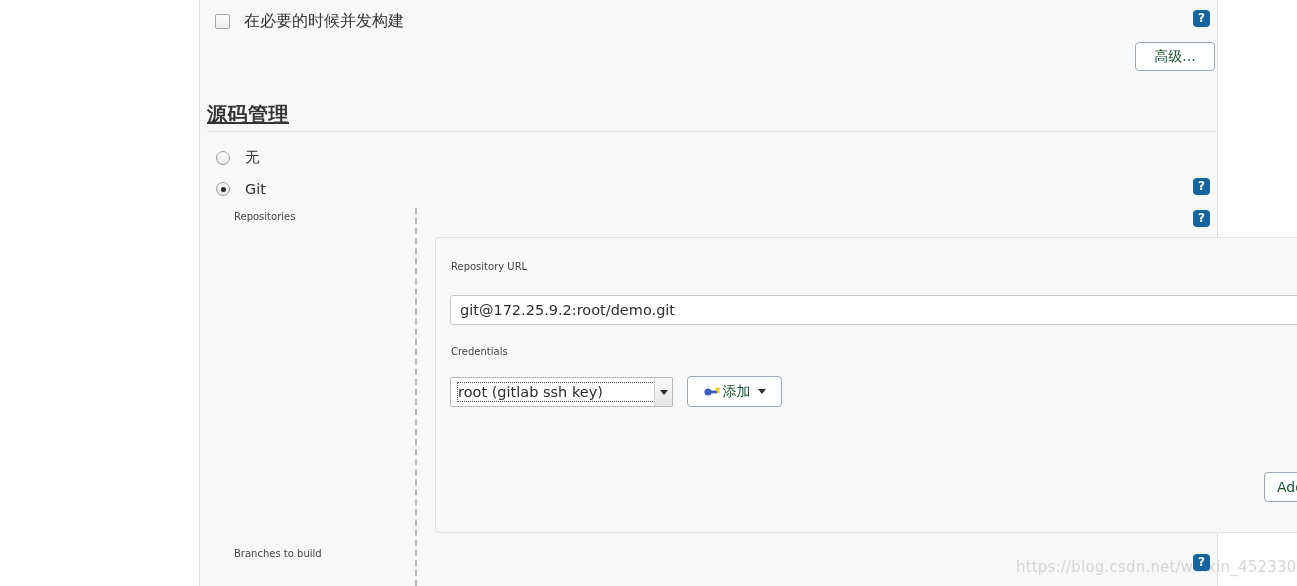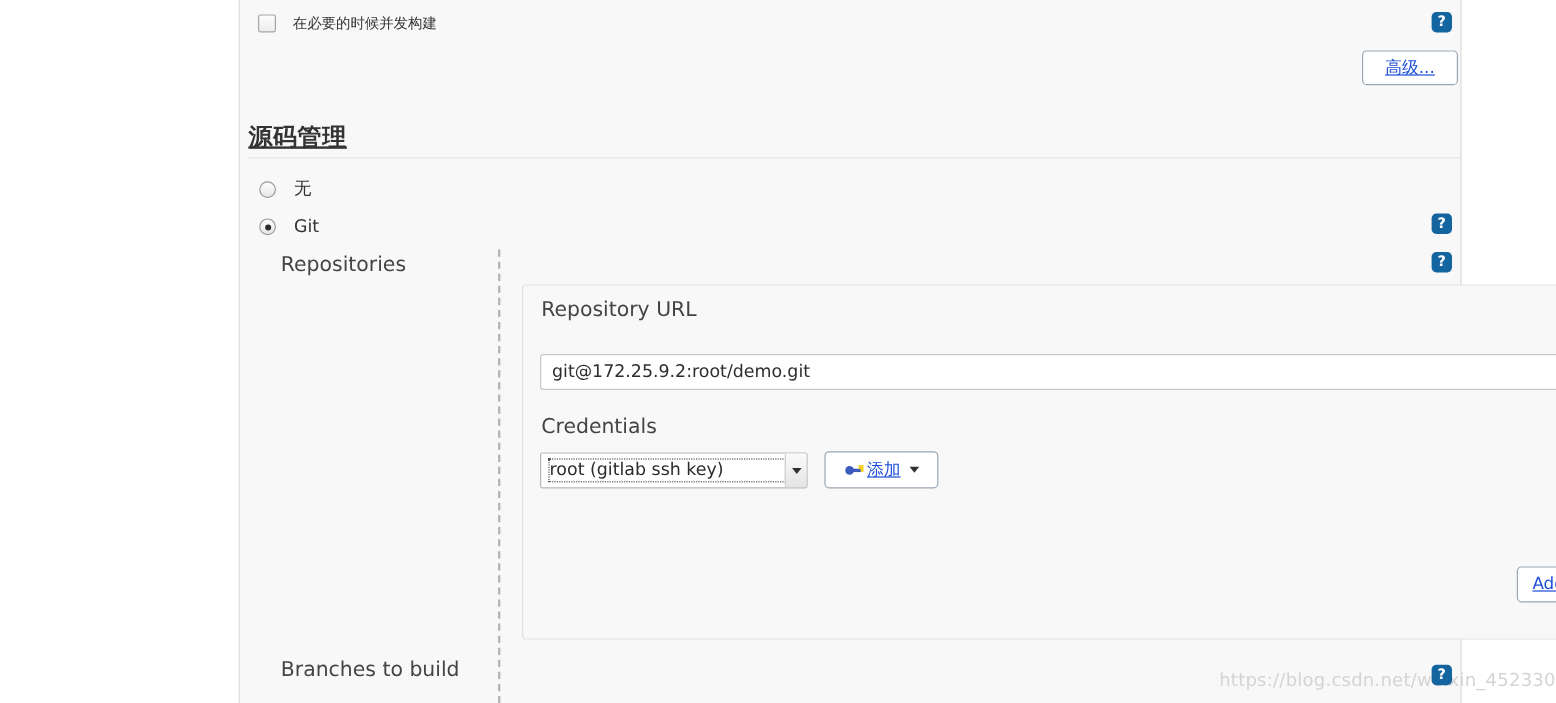--- a/index.html
+++ b/index.html
@@ -45,21 +45,21 @@
     width: 15px;
     height: 15px;
     border: 1px solid #a5a5a5;
     border-radius: 2px;
     background: linear-gradient(to bottom, #fdfdfd 0%, #ededed 100%);
     box-sizing: border-box;
     flex: none;
   }
   .cbx-label {
     margin-left: 14px;
-    font-size: 12px;
+    font-size: 16px;
     color: #333333;
     white-space: nowrap;
   }
 
   
   .radio {
     width: 14px;
     height: 14px;
     border: 1px solid #9a9a9a;
     border-radius: 50%;
@@ -84,30 +84,29 @@
     font-size: 14.5px;
     color: #333333;
     white-space: nowrap;
   }
 
   
   .btn {
     border: 1px solid #9aa7b4;
     border-radius: 4px;
     background: #ffffff;
-    color: #1d4ed8;
+    color: #14532d;
     font-family: "DejaVu Sans", "Liberation Sans", sans-serif;
     font-size: 14px;
     display: inline-flex;
     align-items: center;
     justify-content: center;
     box-sizing: border-box;
     cursor: pointer;
     white-space: nowrap;
-    text-decoration: underline;
   }
   .btn-add {
     gap: 2px;
     padding: 0 10px;
   }
 
   
   .section-title {
     position: absolute;
     font-size: 20px;
@@ -155,21 +154,21 @@
     width: 979px;
     height: 296px;
     border: 1px solid #e2e2e2;
     border-radius: 3px;
     background: #f8f8f8;
     box-sizing: border-box;
   }
 
   .field-label {
     position: absolute;
-    font-size: 17px;
+    font-size: 10px;
     color: #444444;
     white-space: nowrap;
   }
 
   
   .text-input {
     position: absolute;
     border: 1px solid #c8c8c8;
     border-radius: 3px;
     background: #ffffff;
@@ -271,21 +270,21 @@
     <div class="help" style="left:993px; top:178px;">?</div>
 
     <div class="guide" style="top:208px; height:378px;"></div>
 
     <div class="field-label" style="left:34px; top:211px;">Repositories</div>
 
     <div class="help" style="left:993px; top:210px;">?</div>
 
     <div id="repo-panel">
 
-      <div class="field-label" style="left:15px; top:10px;">Repository URL</div>
+      <div class="field-label" style="left:15px; top:23px;">Repository URL</div>
 
       <input class="text-input" type="text" style="left: 14px; top: 57px; width: 950px; height: 30px;" value="git@172.25.9.2:root/demo.git">
 
       <div class="field-label" style="left:15px; top:108px;">Credentials</div>
 
       <div class="select-wrap" style="left:14px; top:139px; width:223px; height:30px;">
         <div class="select-text">
           <span>root (gitlab ssh key)</span>
         </div>
         <div class="select-arrow">

